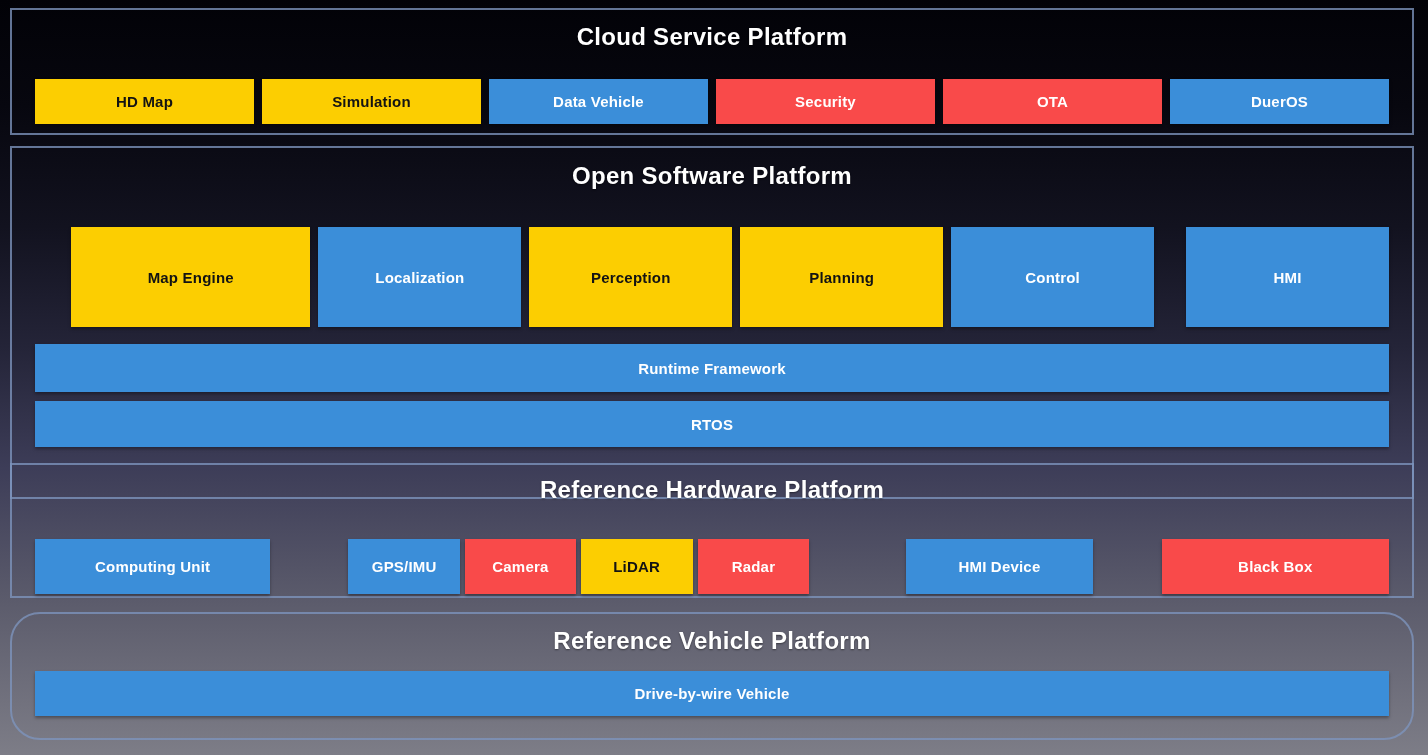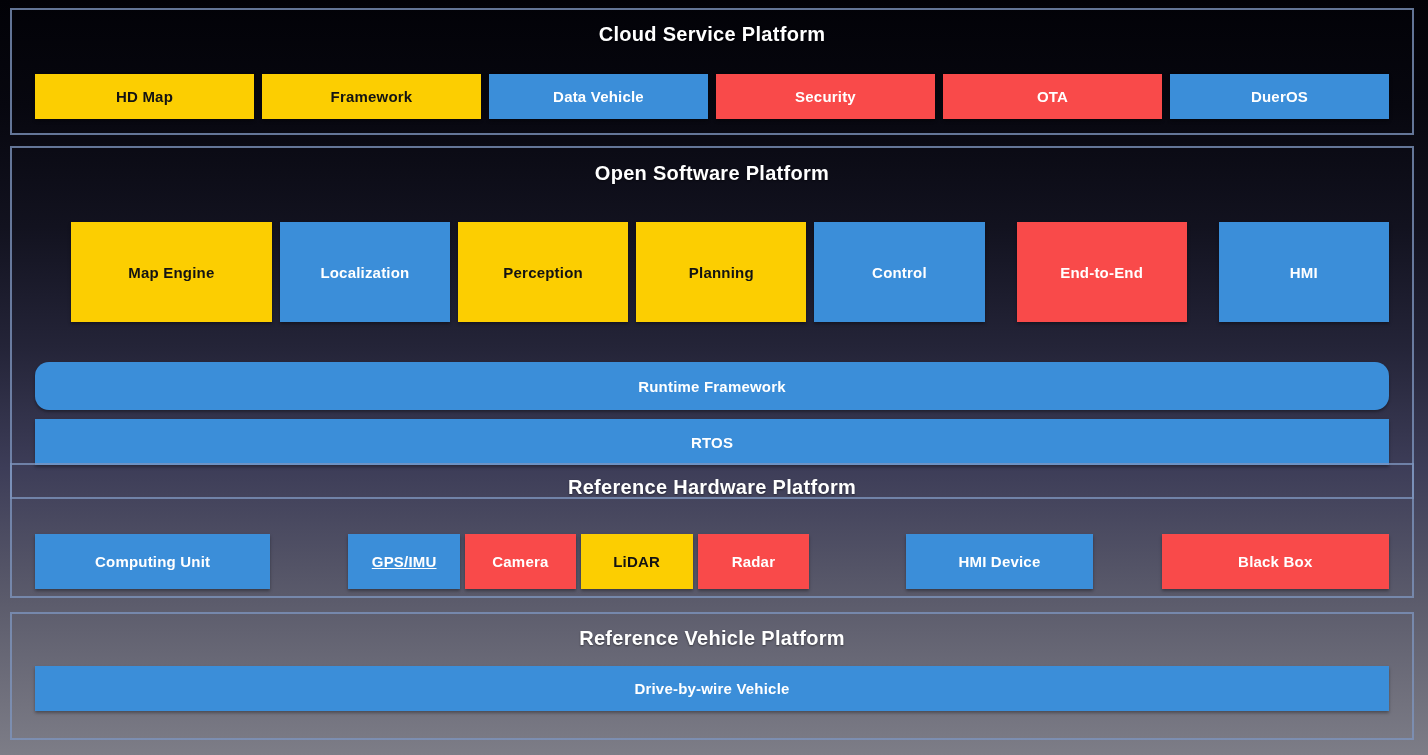--- a/index.html
+++ b/index.html
@@ -10,24 +10,24 @@
       #020207 0%, #07070f 14%, #12121f 30%,
       #242438 46%, #3d3d58 62%, #5c5c6c 80%, #7d7d87 100%);
   }
   .section {
     position:absolute; left:10px; width:1404px; box-sizing:border-box;
     border:2px solid rgba(126,149,190,.78);
   }
   #sec-cloud    { top:8px;   height:127px; }
   #sec-software { top:146px; height:353px; }
   #sec-hardware { top:463px; height:135px; }
-  #sec-vehicle  { top:612px; height:128px; }
+  #sec-vehicle  { top:612px; height:128px;border-radius:30px; }
 
   .section-title {
-    text-align:center; color:var(--title_text); font-size:20px; font-weight:bold;
+    text-align:center; color:var(--title_text); font-size:24px; font-weight:bold;
     letter-spacing:.3px; text-shadow:0 1px 2px rgba(0,0,0,.45);
   }
   #sec-cloud    .section-title { margin-top:13px; }
   #sec-software .section-title { margin-top:14px; }
   #sec-hardware .section-title { margin-top:11px; }
   #sec-vehicle  .section-title { margin-top:13px; }
 
   .row { display:flex; padding:16px 23px; }
   .cloud-row { margin-top:12px; height:45px; gap:8px; }
   .cloud-row .box { flex:1; }
@@ -36,45 +36,45 @@
   .sw-row .grow-lg { flex:1.18; }
   .sw-row .gap-lg  { margin-left:24px; }
   .hw-row { margin-top:19px; height:55px; }
 
   .box, .bar {
     display:flex; align-items:center; justify-content:center;
     font-weight:bold; font-size:15px; letter-spacing:.2px;
     box-shadow:0 2px 3px rgba(0,0,0,.35); box-sizing:border-box;
   }
   .bar { margin-left:23px; margin-right:23px; }
-  .bar-runtime { margin-top:24px; height:48px;border-radius:14px; }
+  .bar-runtime { margin-top:1px; height:48px; }
   .bar-rtos    { margin-top:9px;  height:46px; }
   .bar-vehicle { margin-top:16px; height:45px; }
 
   .theme-yellow { background:var(--yellow); color:var(--label_on_yellow); }
   .theme-blue   { background:var(--blue);   color:var(--label_on_blue_red); }
   .theme-red    { background:var(--red);    color:var(--label_on_blue_red); }
 
   
   .w240{width:240px;} .w114{width:114px;} .w113{width:113px;align-items:center;} .w190{width:190px;} .w232{width:232px;}
-  .ml62{margin-left:78px;text-decoration:underline;} .ml5{margin-left:5px;} .ml97{margin-left:97px;} .ml61{margin-left:69px;}
+  .ml62{margin-left:78px;} .ml5{margin-left:5px;} .ml97{margin-left:97px;} .ml61{margin-left:69px;}
 </style>
 </head>
 <body>
 
 <div class="stage">
 
   <div class="section" id="sec-cloud">
     <div class="section-title">Cloud Service Platform</div>
     <div class="row cloud-row">
       <div class="box theme-yellow">
           <span>HD Map</span>
         </div>
       <div class="box theme-yellow">
-          <span>Framework</span>
+          <span>Simulation</span>
         </div>
       <div class="box theme-blue">
           <span>Data Vehicle</span>
         </div>
       <div class="box theme-red">
           <span>Security</span>
         </div>
       <div class="box theme-red">
           <span>OTA</span>
         </div>
@@ -94,23 +94,20 @@
           <span>Localization</span>
         </div>
       <div class="box theme-yellow">
           <span>Perception</span>
         </div>
       <div class="box theme-yellow">
           <span>Planning</span>
         </div>
       <div class="box theme-blue">
           <span>Control</span>
-        </div>
-      <div class="box gap-lg theme-red">
-          <span>End-to-End</span>
         </div>
       <div class="box gap-lg theme-blue">
           <span>HMI</span>
         </div>
     </div>
     <div class="bar bar-runtime theme-blue">
         <span>Runtime Framework</span>
       </div>
     <div class="bar bar-rtos theme-blue">
         <span>RTOS</span>

